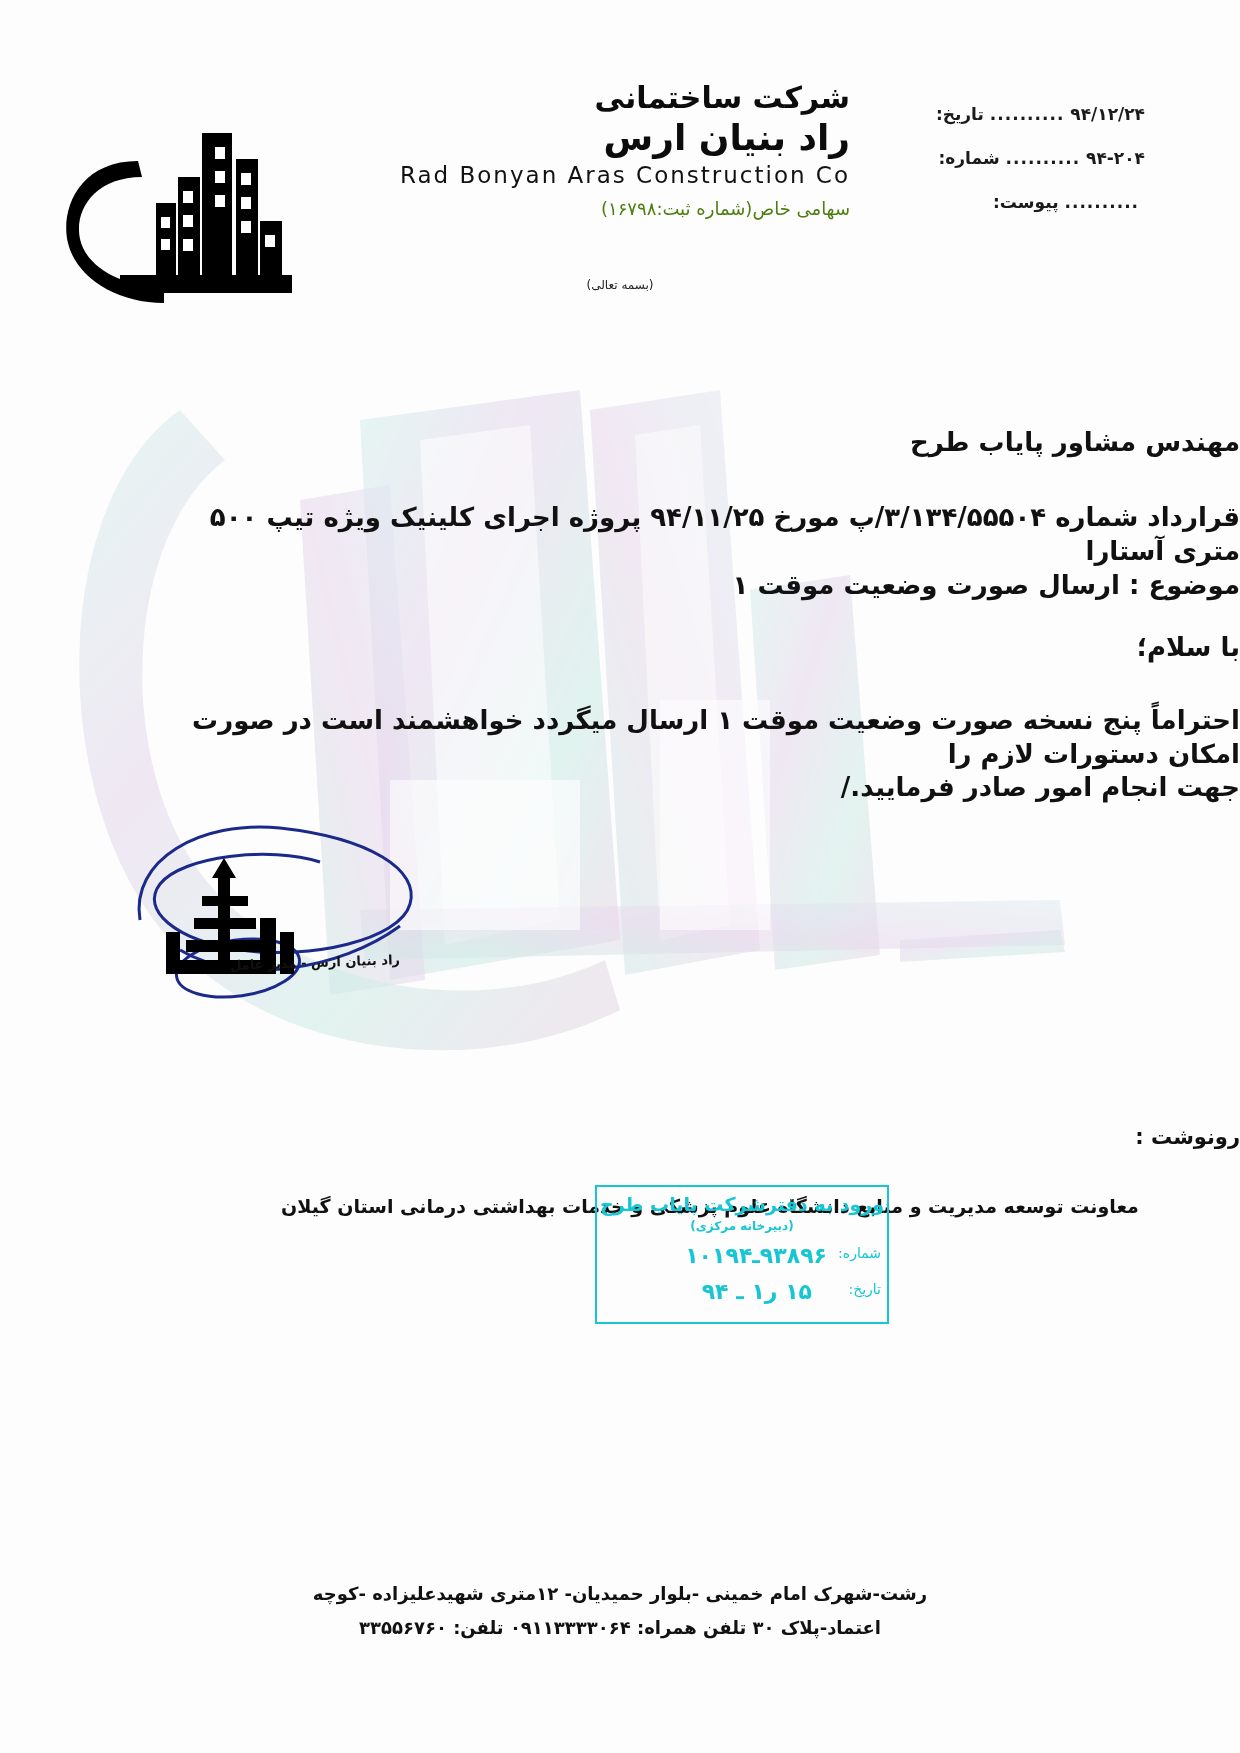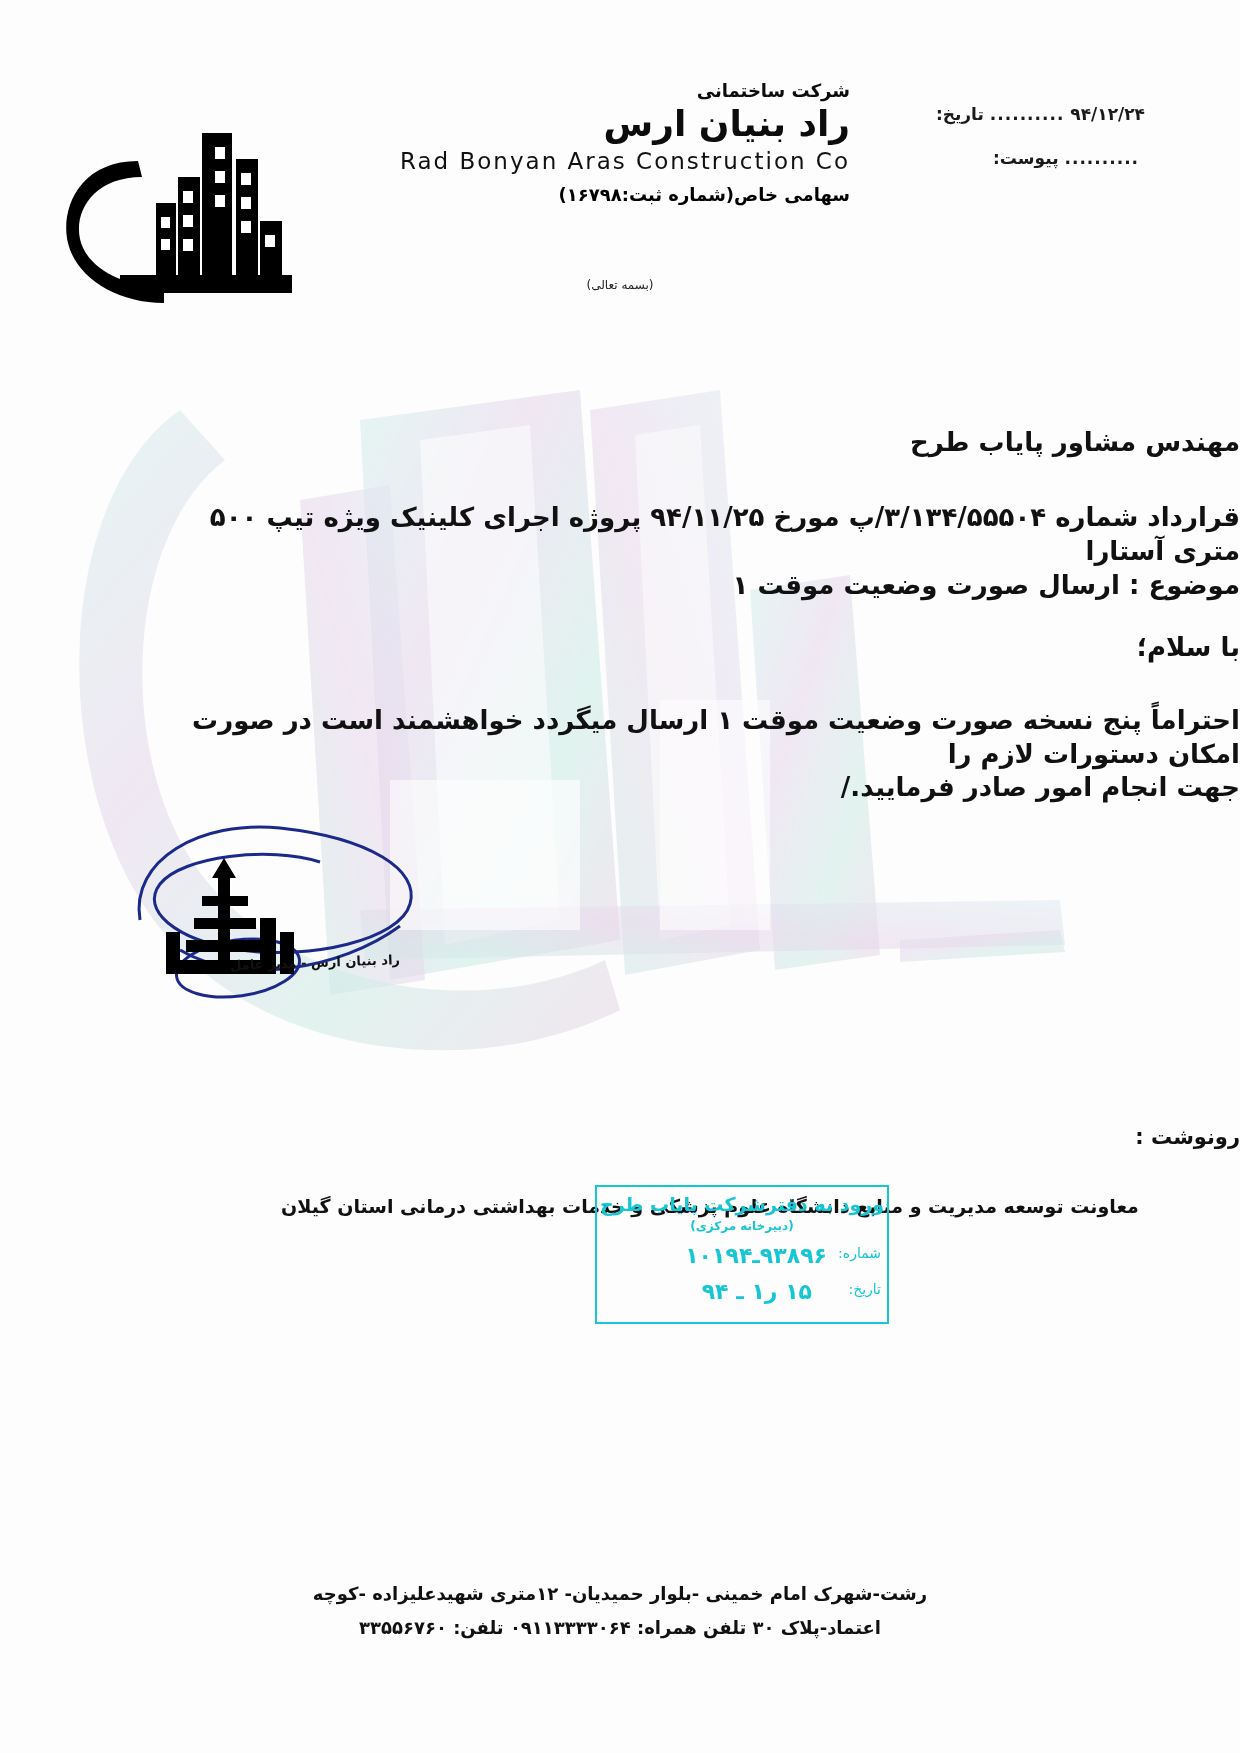--- a/index.html
+++ b/index.html
@@ -13,25 +13,25 @@
   
   .header{position:absolute;top:70px;left:0;width:100%;height:200px;}
   .meta{position:absolute;top:22px;right:95px;width:210px;text-align:right;
         font-size:17px;line-height:44px;color:#1a1a1a;font-weight:bold;}
   .meta .row{white-space:nowrap;}
   .meta .lbl{display:inline-block;}
   .meta .dots{display:inline-block;letter-spacing:1px;}
   .meta .val{display:inline-block;}
 
   .brand{position:absolute;top:10px;left:210px;width:640px;text-align:right;}
-  .brand .fa1{font-size:18px;font-weight:bold;color:#0c0c0c;letter-spacing:0px;}
+  .brand .fa1{font-size:30px;font-weight:bold;color:#0c0c0c;letter-spacing:0px;}
   .brand .fa2{font-size:36px;font-weight:bold;color:#0c0c0c;margin-top:2px;}
   .brand .en{font-size:23px;color:#111;letter-spacing:2px;margin-top:4px;
              font-family:"DejaVu Sans",sans-serif;}
-  .brand .sub{font-size:18px;color:#000000;margin-top:10px;font-weight:bold;}
+  .brand .sub{font-size:18px;color:#4d7c0f;margin-top:10px;font-weight:normal;}
 
   .logo{position:absolute;top:55px;left:60px;width:235px;height:190px;}
 
   .basmala{position:absolute;top:278px;left:0;width:100%;text-align:center;
            font-size:12px;color:#222;}
 
   
   .body{position:absolute;top:425px;right:0;width:100%;}
   .line{font-size:26px;font-weight:bold;color:#111;line-height:34px;}
   .to{position:absolute;top:0px;right:0;width:1060px;text-align:right;padding-left:0;}
@@ -77,20 +77,25 @@
 
 <div class="page">
 
   <div class="header">
 
     <div class="meta">
       <div class="row">
         <span class="val">۹۴/۱۲/۲۴</span>
         <span class="dots">..........</span>
         <span class="lbl">تاریخ:</span>
+      </div>
+      <div class="row">
+        <span class="val">۹۴-۲۰۴</span>
+        <span class="dots">..........</span>
+        <span class="lbl">شماره:</span>
       </div>
       <div class="row">
         <span class="val"></span>
         <span class="dots">..........</span>
         <span class="lbl">پیوست:</span>
       </div>
     </div>
 
     <div class="brand">
       <div class="fa1">شرکت ساختمانی</div>

